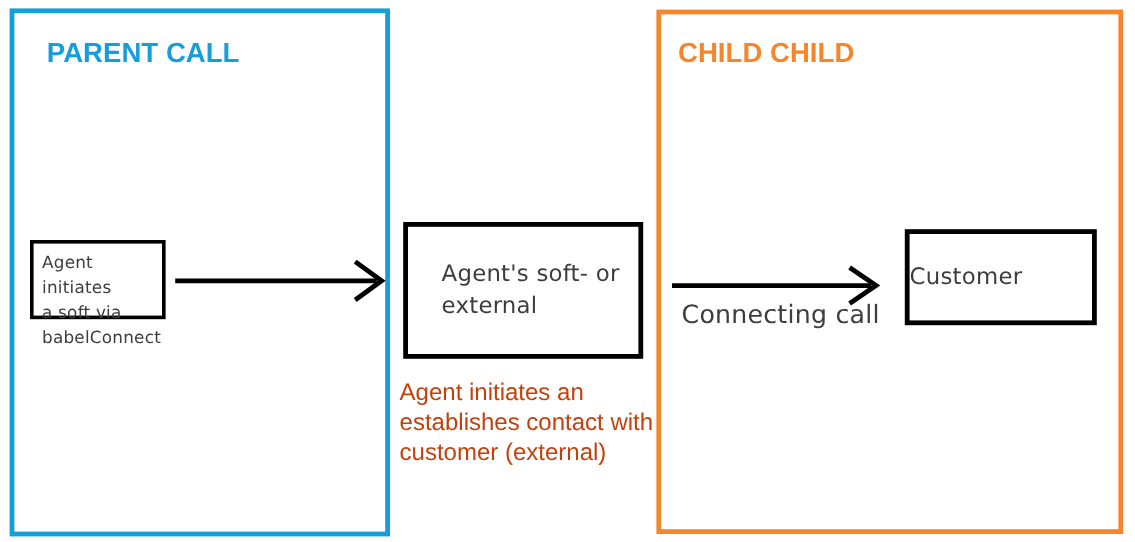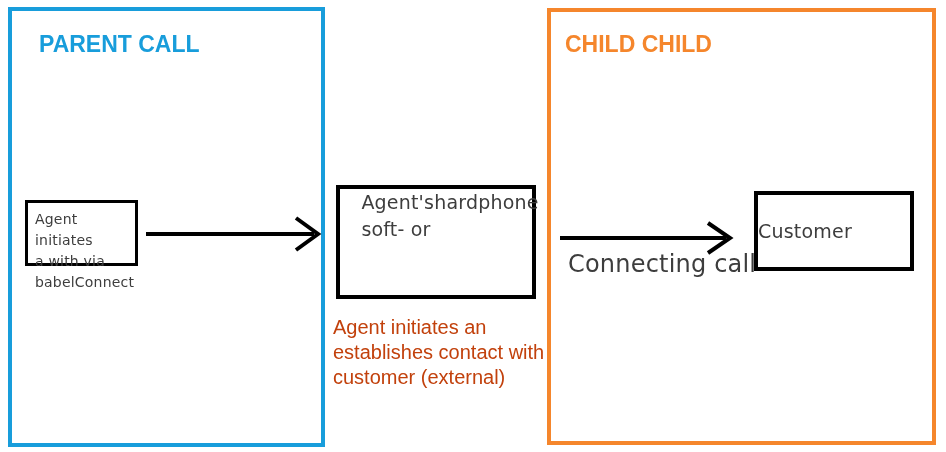--- a/index.html
+++ b/index.html
@@ -65,21 +65,21 @@
     border: 3px solid #000000;
     padding: 6px 4px 0 7px;
     font-size: 14px;
     line-height: 21px;
   }
   .node-phone {
     left: 336px; top: 185px;
     width: 200px; height: 114px;
     border: 4px solid #000000;
     display: flex;
-    flex-direction: row;
+    flex-direction: column;
     justify-content: center;
     padding-left: 28px;
     font-size: 19px;
     line-height: 27px;
   }
   .node-customer {
     left: 754px; top: 191px;
     width: 160px; height: 80px;
     border: 4px solid #000000;
     display: flex;
@@ -89,21 +89,21 @@
   }
   .arrow-svg {
     position: absolute;
     overflow: visible;
   }
   .arrow1 { left: 144px; top: 214px; }
   .arrow2 { left: 556px; top: 218px; }
   .connecting-label {
     position: absolute;
     left: 568px; top: 250px;
-    font-size: 24px;
+    font-size: 21px;
     white-space: nowrap;
   }
   .note {
     position: absolute;
     left: 333px; top: 315px;
     width: 240px;
     font-family: "Liberation Sans", sans-serif;
     color: #c2410c;
     font-size: 20px;
     line-height: 25px;
@@ -118,32 +118,32 @@
   <div class="frame frame-parent">
     <div class="frame-title">PARENT CALL</div>
   </div>
 
   <div class="frame frame-child">
     <div class="frame-title">CHILD CHILD</div>
   </div>
 
   <div class="node node-babelconnect hand">
     <div>Agent initiates</div>
-    <div>a with via</div>
+    <div>a soft via</div>
     <div>babelConnect</div>
   </div>
 
   <svg class="arrow-svg arrow1" width="180" height="40">
     <line x1="2" y1="20" x2="170" y2="20" stroke="#000000" stroke-width="4"></line>
     <polyline points="152,4 174,20 152,36" fill="none" stroke="#000000" stroke-width="4"></polyline>
   </svg>
 
   <div class="node node-phone hand">
     <div>Agent's soft- or</div>
-    <div>hardphone</div>
+    <div>external</div>
   </div>
 
   <svg class="arrow-svg arrow2" width="180" height="40">
     <line x1="4" y1="20" x2="170" y2="20" stroke="#000000" stroke-width="4"></line>
     <polyline points="152,5 174,20 152,35" fill="none" stroke="#000000" stroke-width="4"></polyline>
   </svg>
 
   <div class="connecting-label hand">Connecting call</div>
 
   <div class="node node-customer hand">

